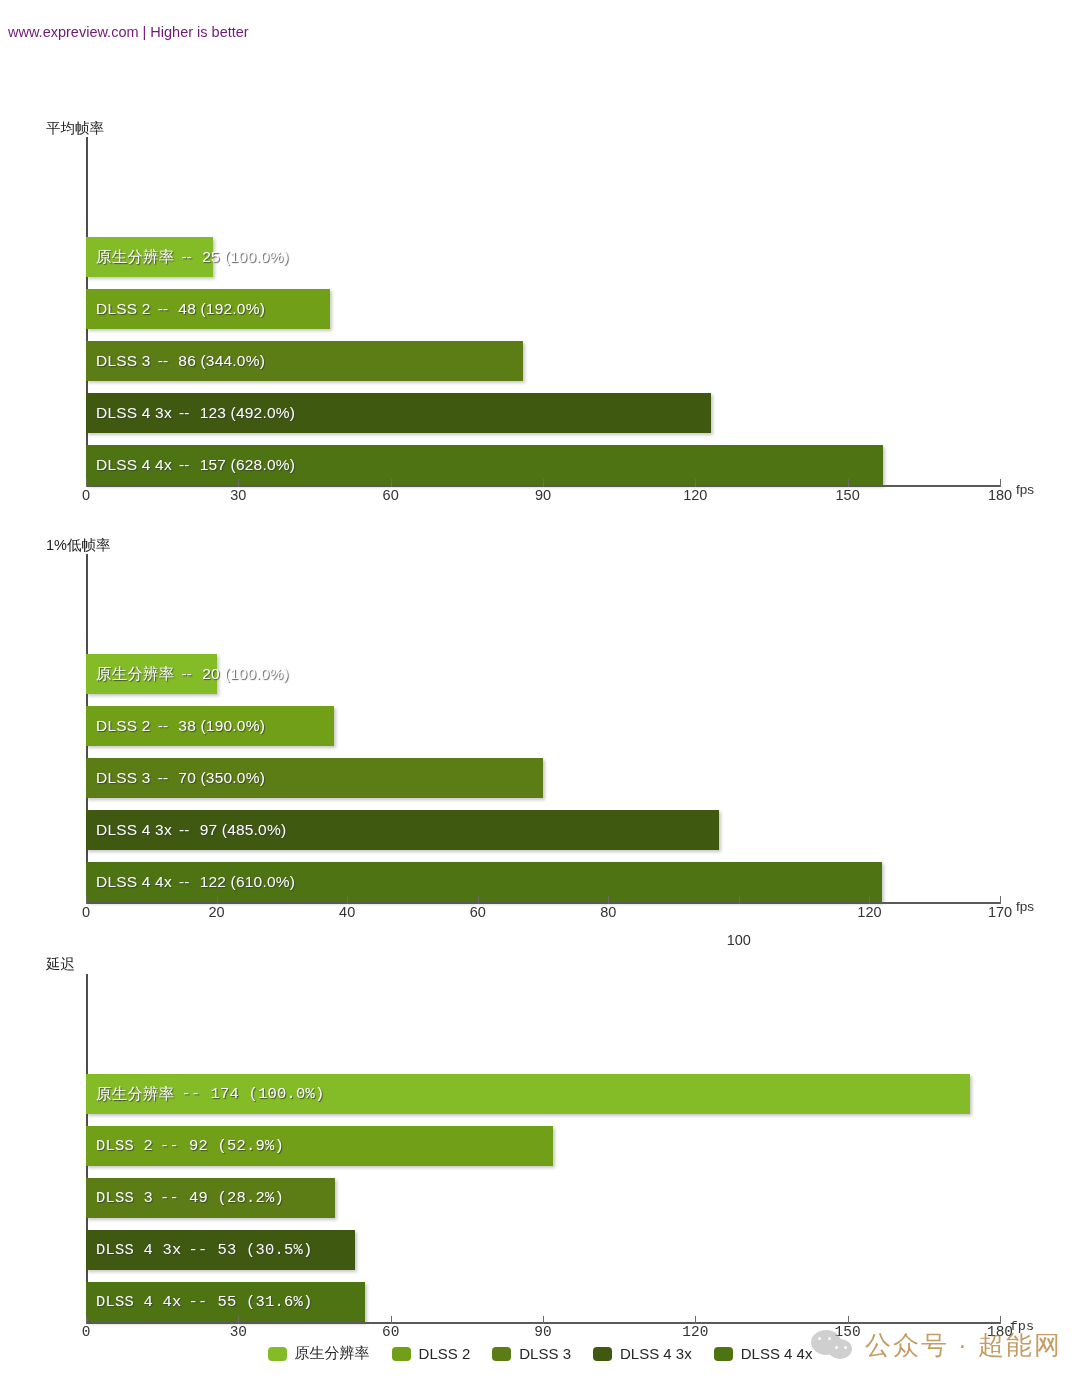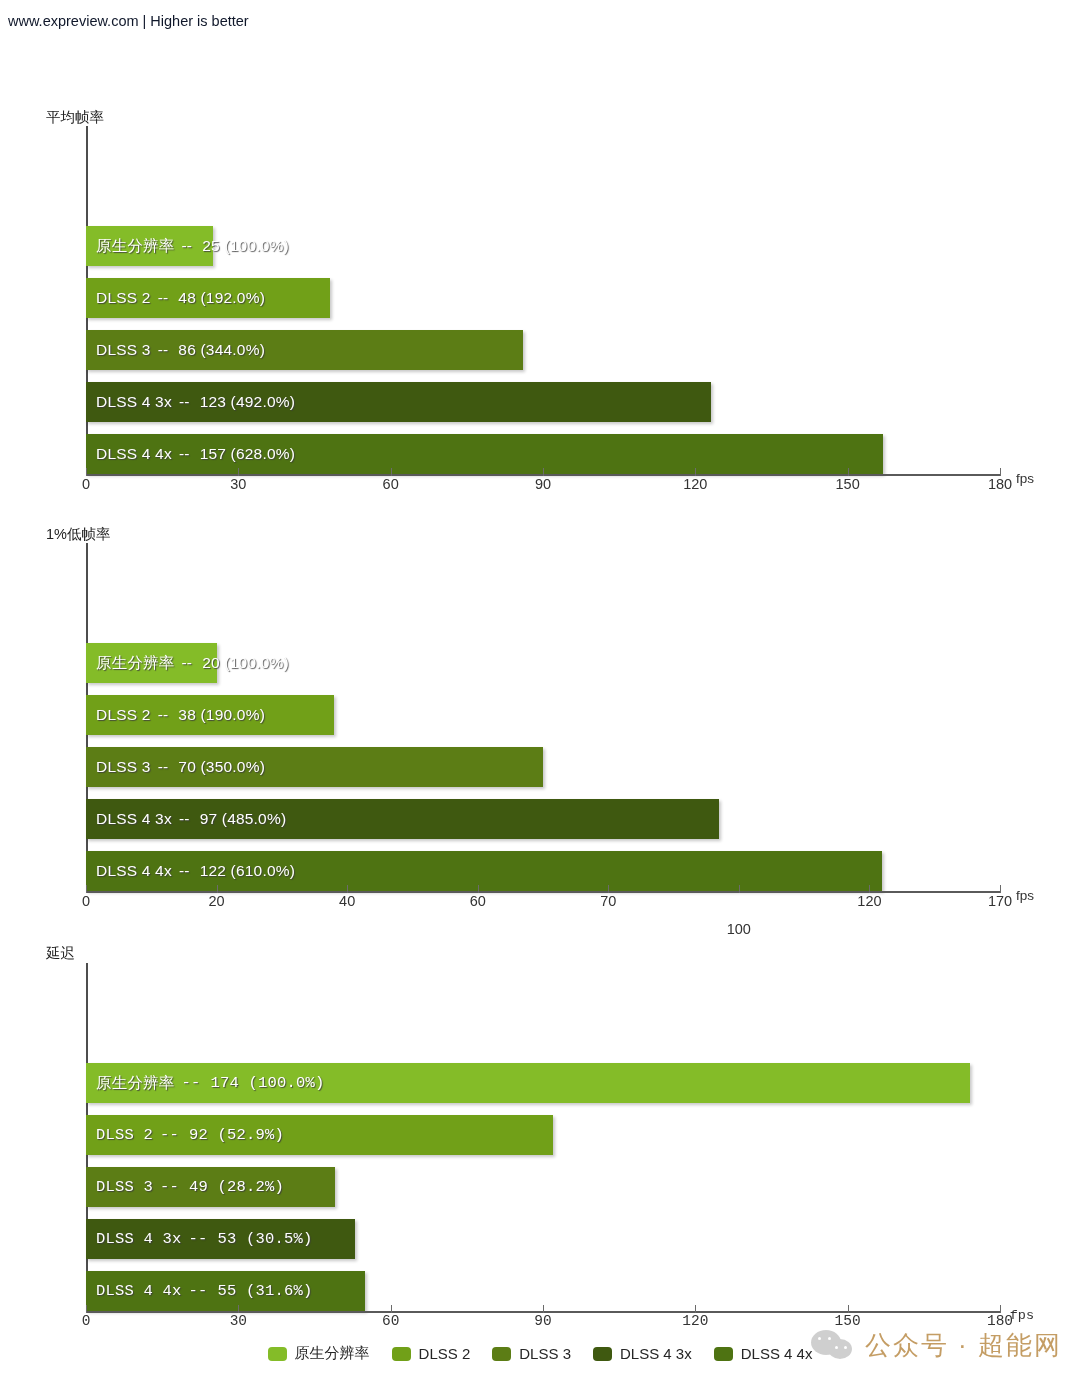--- a/index.html
+++ b/index.html
@@ -10,21 +10,21 @@
     color:#1a1a1a;
     overflow:hidden;
     position:relative;
   }
   .header{padding:10px 0 0 8px;}
   .title{
     font-size:19px;font-weight:bold;color:#1a1a1a;
     letter-spacing:.2px;line-height:24px;
   }
   .subtitle{
-    font-size:14.5px;color:#0f172a;margin-top:2px;line-height:18px;
+    font-size:14.5px;color:#701a75;margin-top:13px;line-height:18px;
   }
 
   .charts{position:relative;}
 
   .panel{position:relative;}
   .panel-title{
     font-size:14.5px;color:#222;
     padding-left:46px;
     line-height:18px;
   }
@@ -242,21 +242,21 @@
         <div class="tick" style="left: 522.286px;"></div>
         <div class="tick" style="left: 652.857px;"></div>
         <div class="tick" style="left: 783.429px;"></div>
         <div class="tick" style="left: 914px;"></div>
       </div>
       <div class="axiswrap" style="width: 914px;">
         <div class="ticklabel" style="left: 0px; top: 0px;">0</div>
         <div class="ticklabel" style="left: 130.571px; top: 0px;">20</div>
         <div class="ticklabel" style="left: 261.143px; top: 0px;">40</div>
         <div class="ticklabel" style="left: 391.714px; top: 0px;">60</div>
-        <div class="ticklabel" style="left: 522.286px; top: 0px;">70</div>
+        <div class="ticklabel" style="left: 522.286px; top: 0px;">80</div>
         <div class="ticklabel" style="left: 652.857px; top: 0px; margin-top: 28px;">100</div>
         <div class="ticklabel" style="left: 783.429px; top: 0px;">120</div>
         <div class="ticklabel" style="left: 914px; top: 0px;">170</div>
         <div class="axisunit" style="bottom: 20px;">fps</div>
       </div>
     </div>
     <div class="panel" style="position: absolute; left: 0px; right: 0px; top: 915px; font-family: Liberation Mono, monospace;">
       <div class="panel-title">延迟</div>
       <div class="plot" style="--plot-h: 350px; width: 914px;">
         <div class="yaxis"></div>

